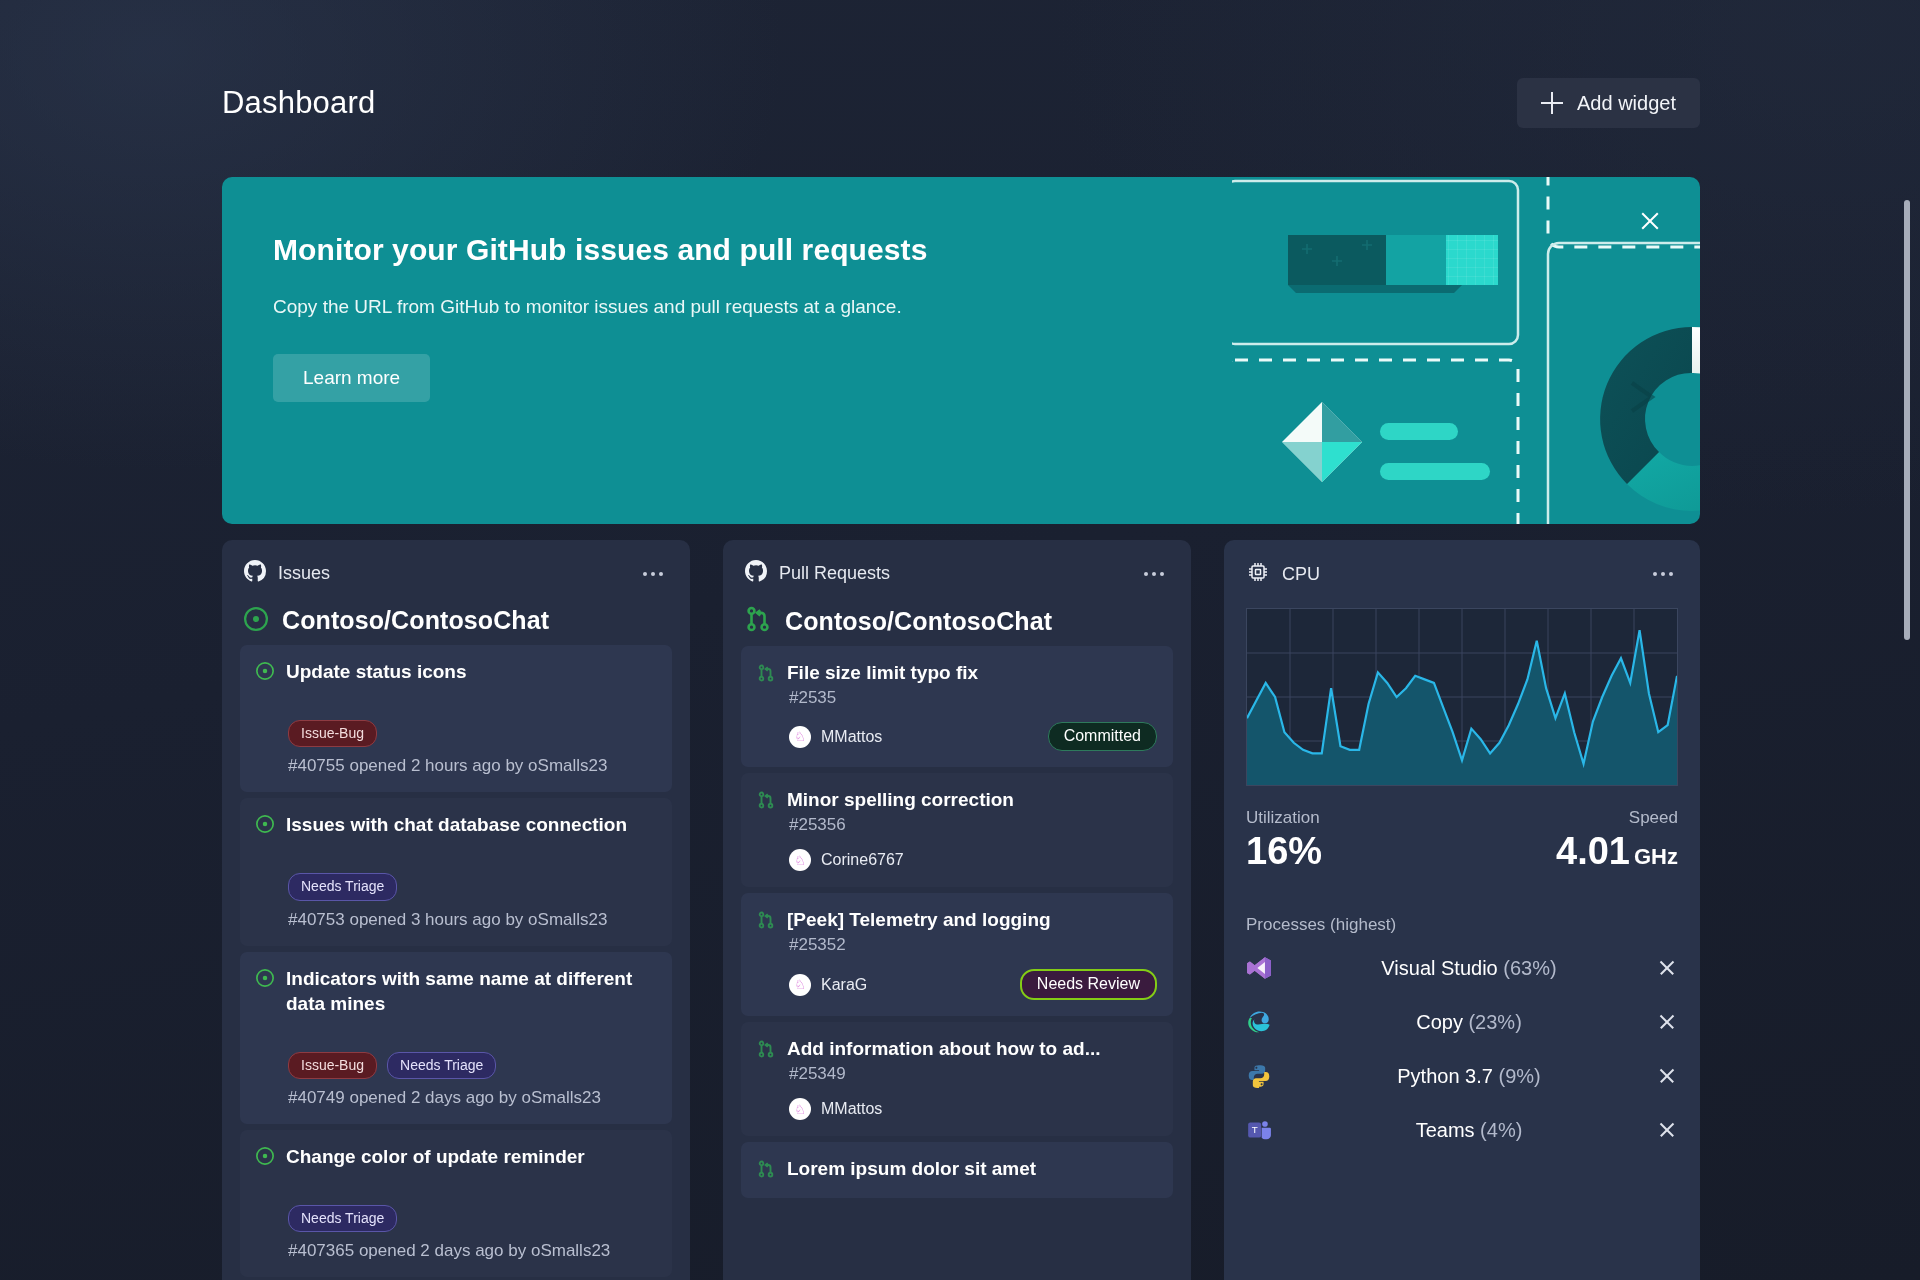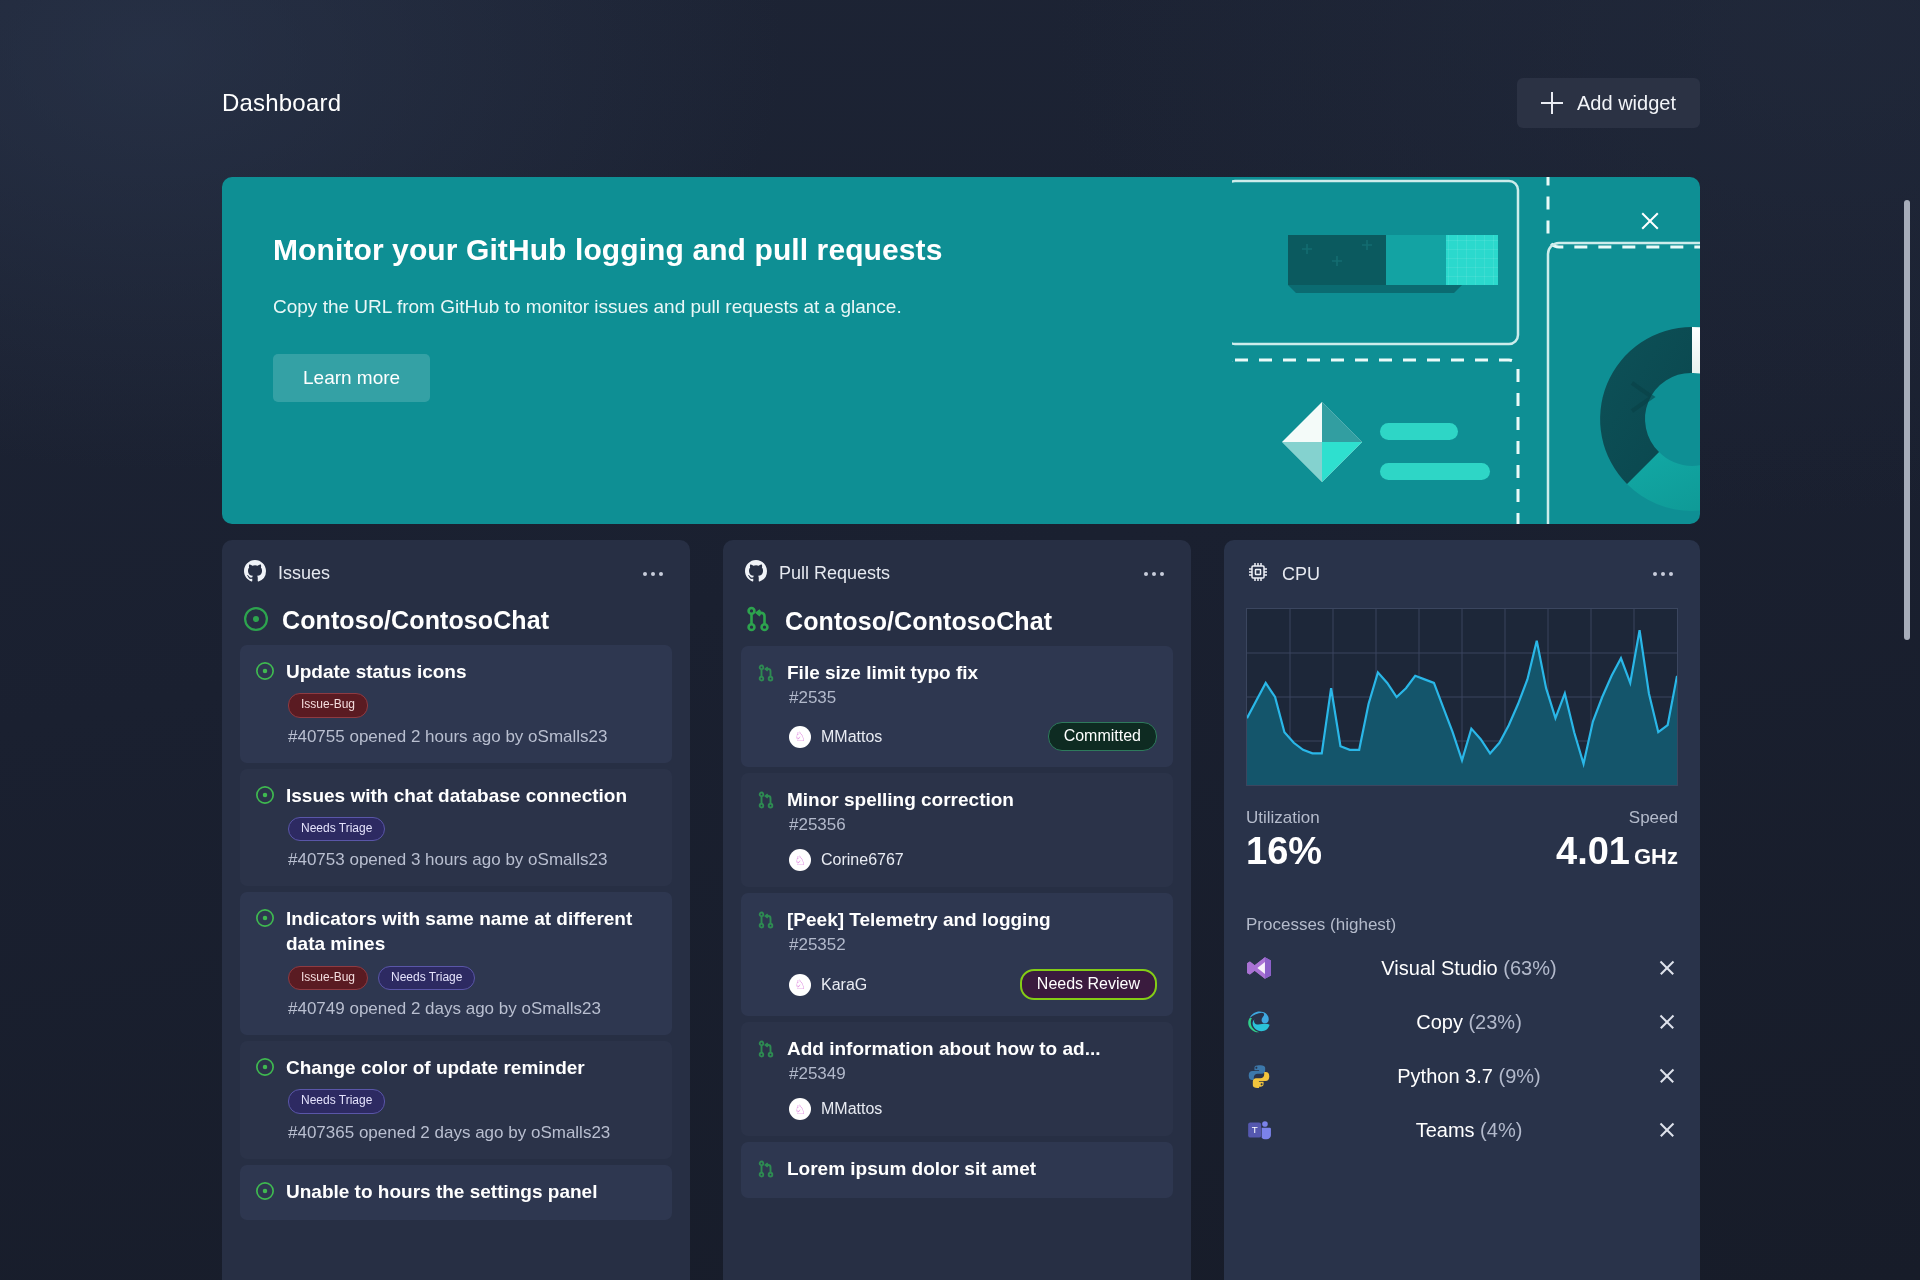--- a/index.html
+++ b/index.html
@@ -14,21 +14,21 @@
       radial-gradient(ellipse 900px 600px at 8% 4%, rgba(46,58,82,.55), transparent 70%),
       radial-gradient(ellipse 1100px 700px at 95% 2%, rgba(36,45,64,.5), transparent 70%),
       linear-gradient(170deg, #1d2435 0%, #1a2030 45%, #171c29 100%);
   }
 
   
   .header {
     position: absolute; left: 222px; top: 75px; width: 1478px; height: 56px;
     display: flex; align-items: center; justify-content: space-between;
   }
-  .page-title { font-size: 24px; color: #ffffff; font-weight: 400; letter-spacing: .2px; }
+  .page-title { font-size: 31px; color: #ffffff; font-weight: 400; letter-spacing: .2px; }
   .add-widget {
     display: flex; align-items: center; gap: 14px;
     background: #2b3244; border: none; border-radius: 6px;
     padding: 0 24px; height: 50px; cursor: pointer;
     color: #f2f4f8; font-size: 20px; font-family: inherit;
   }
   .plus-icon { display:block; width: 22px; height: 22px; position: relative; }
   .plus-icon:before, .plus-icon:after {
     content:""; position: absolute; background:#e9ecf3;
   }
@@ -92,21 +92,21 @@
   .item {
     background: #2e3josh; background: #2e3750; border-radius: 7px;
     padding: 14px 16px 16px 16px; margin-bottom: 6px;
   }
   .item.alt { background: #2b3349; }
   .item-top { display: flex; align-items: flex-start; gap: 12px; }
   .item-title {
     font-size: 19px; color: #ffffff; font-weight: 600; line-height: 1.32; flex: 1;
   }
   .tags { display: flex; gap: 10px; margin: 9px 0 0 32px; flex-wrap: wrap; }
-  .tag { font-size: 12px; padding: 3px 12px 4px; border-radius: 12px; line-height: 1.3; }
+  .tag { font-size: 14px; padding: 3px 12px 4px; border-radius: 12px; line-height: 1.3; margin-top: 27px; }
   .tag.bug { background: #5a1b22; border: 1px solid #8e3b42; color: #f3dcdd; }
   .tag.triage { background: #2d2a62; border: 1px solid #5a56a8; color: #e4e2fb; }
   .item-meta { font-size: 17px; color: #b9bfd0; margin: 9px 0 0 32px; }
 
   
   .pr-num { font-size: 17px; color: #b2b9cb; margin: 2px 0 0 32px; }
   .pr-foot {
     display: flex; align-items: center; justify-content: space-between;
     margin: 14px 0 0 32px;
   }
@@ -225,21 +225,21 @@
         <path d="M-65,65 A92,92 0 0 1 0,-92 L0,-46 A46,46 0 0 0 -33,33 Z" fill="url(#gDonutD)"></path>
         <path d="M65,-65 A92,92 0 0 1 65,65 L33,33 A46,46 0 0 0 33,-33 Z" fill="url(#grid8)" opacity=".8"></path>
         <g stroke="#0a3f46" stroke-width="4" fill="none" opacity=".55">
           <path d="M-60,-36 l20,14 l-20,14"></path>
         </g>
       </g>
     </svg>
   </div>
 
   <div class="banner-text">
-    <div class="banner-title">Monitor your GitHub logging and pull requests</div>
+    <div class="banner-title">Monitor your GitHub issues and pull requests</div>
     <div class="banner-sub">Copy the URL from GitHub to monitor issues and pull requests at a glance.</div>
     <button class="learn-more">Learn more</button>
   </div>
   <button class="banner-close"></button>
 </div>
 
 <div class="cards">
 
   <div class="card c1">
     <div class="card-head">

